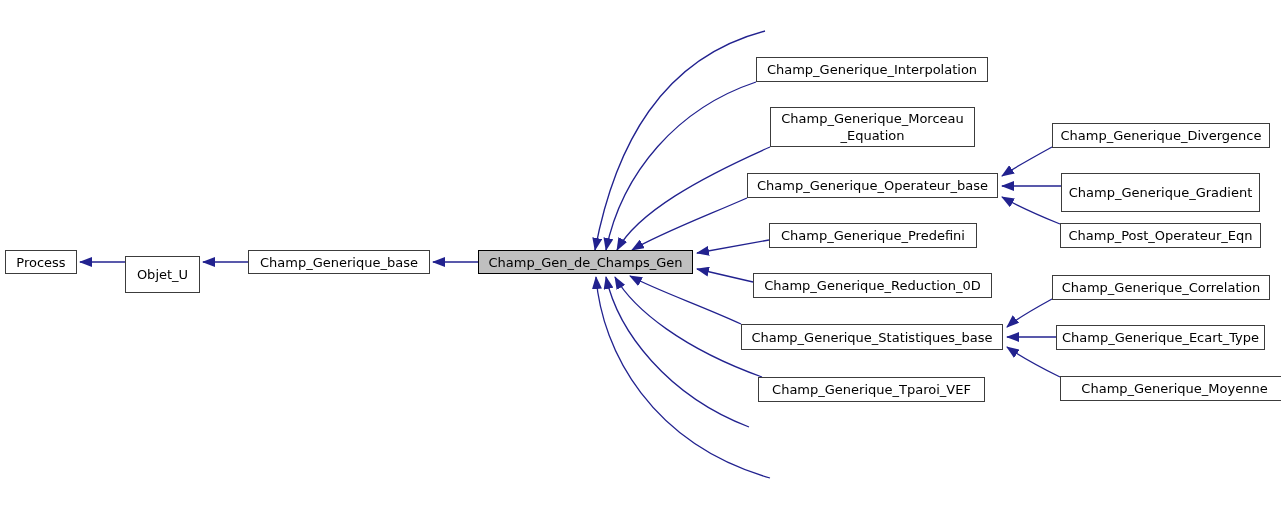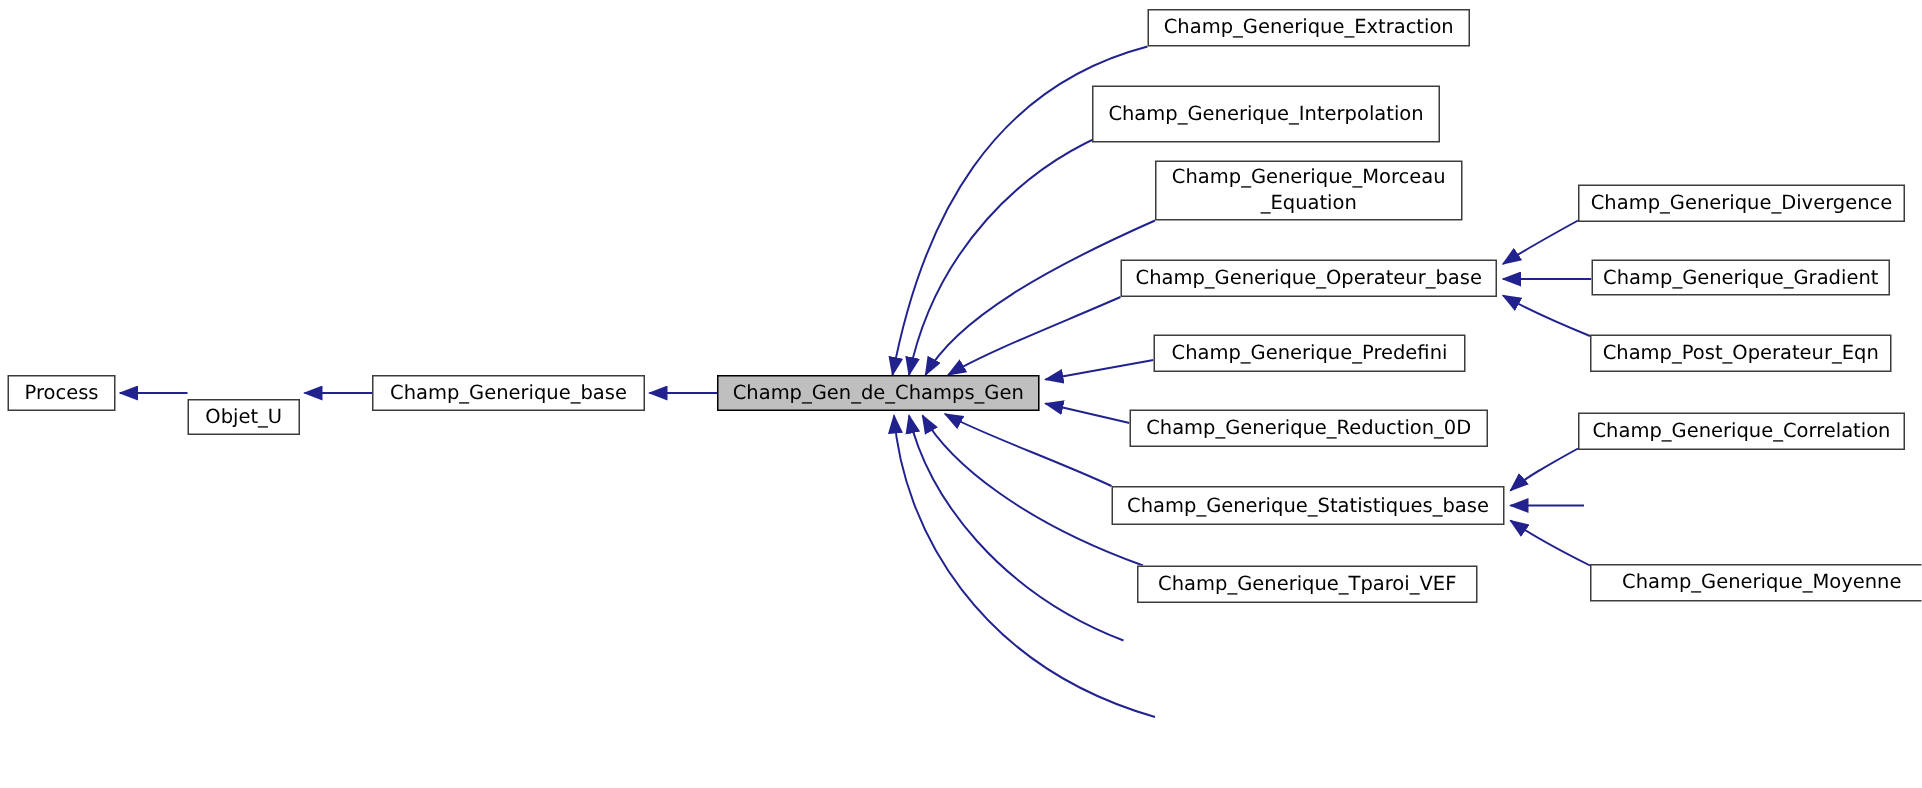--- a/index.html
+++ b/index.html
@@ -61,35 +61,35 @@
     <path class="edge" d="M1052,147 C1032,158 1014,168 1002,176" marker-end="url(#arrowhead)"></path>
     <path class="edge" d="M1061,186 L1002,186" marker-end="url(#arrowhead)"></path>
     <path class="edge" d="M1060,224 C1038,215 1016,205 1002,197" marker-end="url(#arrowhead)"></path>
 
     <path class="edge" d="M1052,299 C1032,310 1016,319 1007,327" marker-end="url(#arrowhead)"></path>
     <path class="edge" d="M1056,337 L1007,337" marker-end="url(#arrowhead)"></path>
     <path class="edge" d="M1060,377 C1038,366 1020,356 1007,347" marker-end="url(#arrowhead)"></path>
   </svg>
 
   <div class="node" style="left:5px;top:250px;width:72px;height:24px">Process</div>
-  <div class="node" style="left:125px;top:266px;width:75px;height:24px">Objet_U</div>
+  <div class="node" style="left:125px;top:256px;width:75px;height:37px">Objet_U</div>
   <div class="node" style="left:248px;top:250px;width:182px;height:24px">Champ_Generique_base</div>
 
   <div class="node current" style="left:478px;top:250px;width:215px;height:24px">Champ_Gen_de_Champs_Gen</div>
 
-  <div class="node" style="left:765px;top:6px;width:215px;height:25px">Champ_Generique_Extraction</div>
-  <div class="node" style="left:728px;top:57px;width:232px;height:38px">Champ_Generique_Interpolation</div>
+  <div class="node" style="left:756px;top:57px;width:232px;height:25px">Champ_Generique_Interpolation</div>
   <div class="node" style="left:770px;top:107px;width:205px;height:40px">Champ_Generique_Morceau
 _Equation</div>
   <div class="node" style="left:747px;top:173px;width:251px;height:25px">Champ_Generique_Operateur_base</div>
   <div class="node" style="left:769px;top:223px;width:208px;height:25px">Champ_Generique_Predefini</div>
   <div class="node" style="left:753px;top:273px;width:239px;height:25px">Champ_Generique_Reduction_0D</div>
   <div class="node" style="left:741px;top:324px;width:262px;height:26px">Champ_Generique_Statistiques_base</div>
   <div class="node" style="left:758px;top:377px;width:227px;height:25px">Champ_Generique_Tparoi_VEF</div>
 
   <div class="node" style="left:1052px;top:123px;width:218px;height:25px">Champ_Generique_Divergence</div>
-  <div class="node" style="left:1061px;top:173px;width:199px;height:24px">Champ_Generique_Gradient</div>
+  <div class="node" style="left:1061px;top:173px;width:199px;height:39px">Champ_Generique_Gradient</div>
   <div class="node" style="left:1052px;top:275px;width:218px;height:25px">Champ_Generique_Correlation</div>
 
   <div class="node" style="left:1060px;top:223px;width:201px;height:25px">Champ_Post_Operateur_Eqn</div>
+  <div class="node" style="left:1056px;top:325px;width:209px;height:25px">Champ_Generique_Ecart_Type</div>
   <div class="node" style="left:1060px;top:376px;width:229px;height:25px">Champ_Generique_Moyenne</div>
 
 </div>
 
 </body></html>

